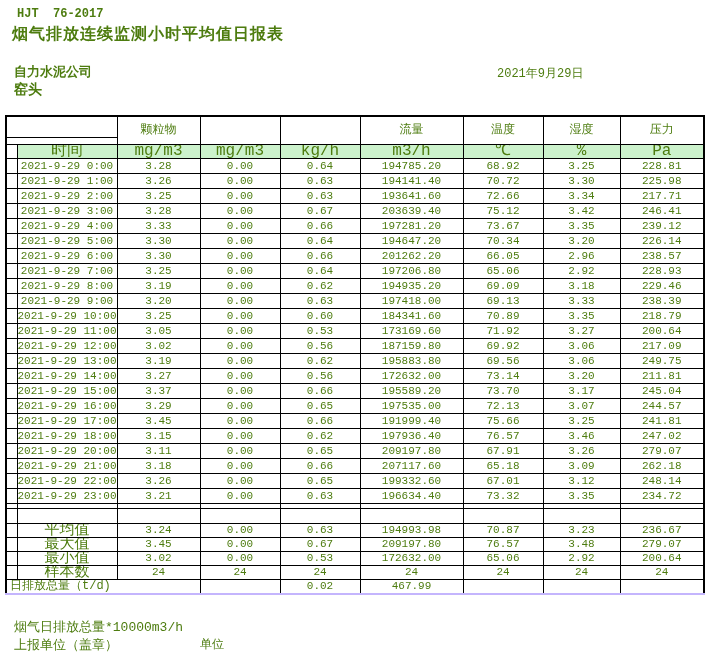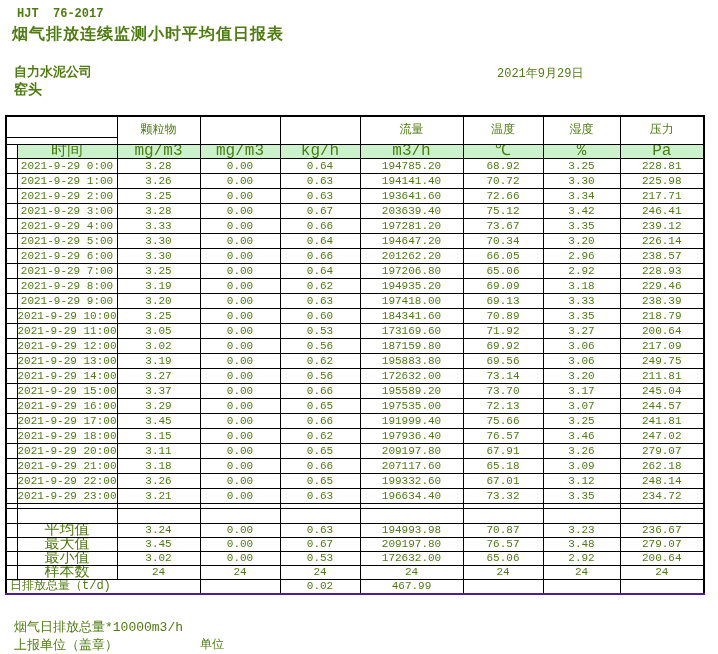--- a/index.html
+++ b/index.html
@@ -23,21 +23,21 @@
   }
   tr.h1 th{height:27px;line-height:27px;font-size:12px;}
   th.corner{padding:0;vertical-align:top;}
   .corner-top{height:13px;border-bottom:1px solid #000;}
   tr.h2 th{height:13px;line-height:13px;font-size:16px;}
   tr.h2 th.g{background:var(--green);}
   tr.gap1 td{height:4px;line-height:4px;}
   tr.gap2 td{height:14px;}
   tr.sum td{height:13px;line-height:13px;}
   tr.sum td.lbl{font-size:15px;}
-  tr.total td{height:13px;line-height:13px;border-bottom:2px solid #4c1d95;}
+  tr.total td{height:13px;line-height:13px;border-bottom:2px solid #c4b5fd;}
   tr.total td.lbl{text-align:left;padding-left:3px;font-size:12px;}
   .note{position:absolute;left:14px;top:618px;font-size:13px;}
   .runit{position:absolute;left:14px;top:636px;font-size:13px;}
   .unit{position:absolute;left:200px;top:636px;font-size:12px;}
 </style>
 </head>
 <body>
 
 <div class="page">
   <div class="std">HJT  76-2017</div>

